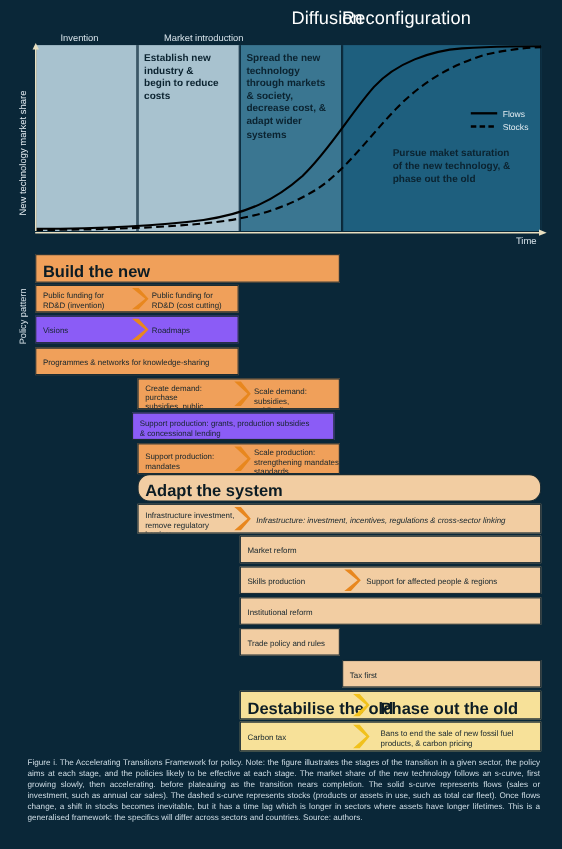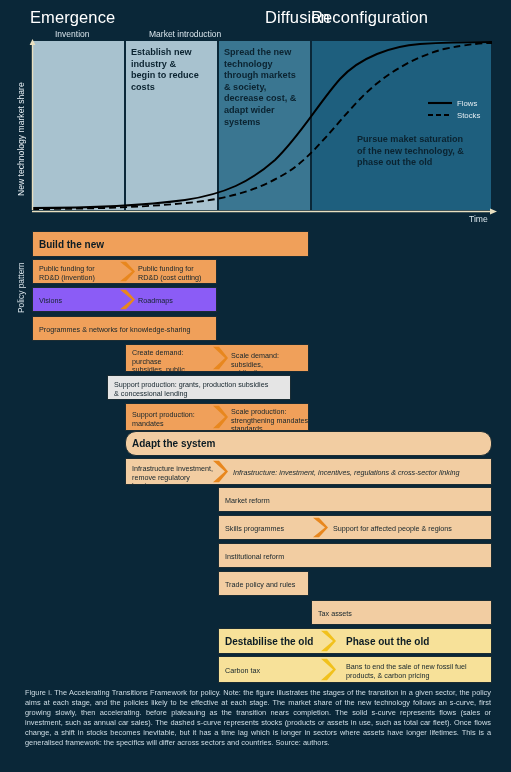--- a/index.html
+++ b/index.html
@@ -85,21 +85,21 @@
   .bar-left, .bar-right {
     position: absolute;
     color: #14242c;
     font-size: 7.2px;
     line-height: 8.6px;
     white-space: pre-line;
   }
   .bar-head-left, .bar-head-right {
     position: absolute;
     color: #0c1c24;
-    font-size: 10px;
+    font-size: 15px;
     font-weight: 700;
     white-space: pre-line;
   }
   .chev {
     position: absolute;
     top: 0; bottom: 0;
     width: 18px;
   }
   .chev svg { display: block; width: 100%; height: 100%; }
 
@@ -110,21 +110,20 @@
     font-size: 7.4px;
     line-height: 10.1px;
     text-align: justify;
   }
 </style>
 </head>
 <body>
 
 <div id="page">
 
-  <div class="phase-title" style="left:30px; top:8px;">Emergence</div>
   <div class="phase-sub" style="left:31px; top:29px;">Invention</div>
   <div class="phase-sub" style="left:125px; top:29px;">Market introduction</div>
   <div class="phase-title" style="left:218px; top:8px;margin-left:47px;">Diffusion</div>
   <div class="phase-title" style="left:311px; top:8px;">Reconfiguration</div>
 
   <div class="axis-label-y" style="left:16px; top:196px;">New technology market share</div>
 
   <div class="panel" style="left:32px; top:41px; width:93px; height:169px; background:#a8c2cf;"></div>
   <div class="panel" style="left:125px; top:41px; width:93px; height:169px; background:#a8c2cf;"></div>
   <div class="panel" style="left:218px; top:41px; width:93px; height:169px; background:#3a7691;"></div>
@@ -206,21 +205,21 @@
 procurement</span>
     <span class="chev" style="left:85px;">
       <svg viewBox="0 0 18 28" preserveAspectRatio="none">
           <polygon points="2,2 14,14 2,26 8,26 17,14 8,2" fill="#e8871e"></polygon>
         </svg>
     </span>
     <span class="bar-left" style="left:105px; top:7px; width:80px;">Scale demand: subsidies,
 public discourse</span>
   </div>
 
-  <div class="bar" style="left:107px; top:375px; width:184px; height:25px; background:#e5e5e5;">
+  <div class="bar" style="left:120px; top:375px; width:184px; height:25px; background:#8b5cf6;">
     <span class="bar-left" style="left:6px; top:5px; width:176px;">Support production: grants, production subsidies
 &amp; concessional lending</span>
   </div>
 
   <div class="bar" style="left:125px; top:403px; width:184px; height:28px; background:#f0a05a;">
     <span class="bar-left" style="left:6px; top:7px; width:80px;">Support production:
 mandates</span>
     <span class="chev" style="left:85px;">
       <svg viewBox="0 0 18 28" preserveAspectRatio="none">
           <polygon points="2,2 14,14 2,26 8,26 17,14 8,2" fill="#e8871e"></polygon>
@@ -244,39 +243,39 @@
         </svg>
     </span>
     <span class="bar-left" style="left:107px; top:10px; width:260px;font-style:italic;">Infrastructure: investment, incentives, regulations &amp; cross-sector linking</span>
   </div>
 
   <div class="bar" style="left:218px; top:487px; width:274px; height:25px; background:#f2cda2;">
     <span class="bar-left" style="left:6px; top:9px;">Market reform</span>
   </div>
 
   <div class="bar" style="left:218px; top:515px; width:274px; height:25px; background:#f2cda2;">
-    <span class="bar-left" style="left:6px; top:9px; width:85px;">Skills programmes</span>
+    <span class="bar-left" style="left:6px; top:9px; width:85px;">Skills production</span>
     <span class="chev" style="left:92px;">
       <svg viewBox="0 0 18 25" preserveAspectRatio="none">
           <polygon points="2,2 14,12.5 2,23 8,23 17,12.5 8,2" fill="#e8871e"></polygon>
         </svg>
     </span>
     <span class="bar-left" style="left:114px; top:9px; width:170px;">Support for affected people &amp; regions</span>
   </div>
 
   <div class="bar" style="left:218px; top:543px; width:274px; height:25px; background:#f2cda2;">
     <span class="bar-left" style="left:6px; top:9px;">Institutional reform</span>
   </div>
 
   <div class="bar" style="left:218px; top:571px; width:91px; height:25px; background:#f2cda2;">
     <span class="bar-left" style="left:6px; top:9px;">Trade policy and rules</span>
   </div>
 
   <div class="bar" style="left:311px; top:600px; width:181px; height:25px; background:#f2cda2;">
-    <span class="bar-left" style="left:6px; top:9px;">Tax assets</span>
+    <span class="bar-left" style="left:6px; top:9px;">Tax first</span>
   </div>
 
   <div class="bar" style="left:218px; top:628px; width:274px; height:26px; background:#f7e199;">
     <span class="bar-head-left" style="left:6px; top:7px;">Destabilise the old</span>
     <span class="chev" style="left:100px;">
       <svg viewBox="0 0 18 26" preserveAspectRatio="none">
           <polygon points="2,2 14,13 2,24 8,24 17,13 8,2" fill="#f1c11c"></polygon>
         </svg>
     </span>
     <span class="bar-head-right" style="left:127px; top:7px;">Phase out the old</span>

